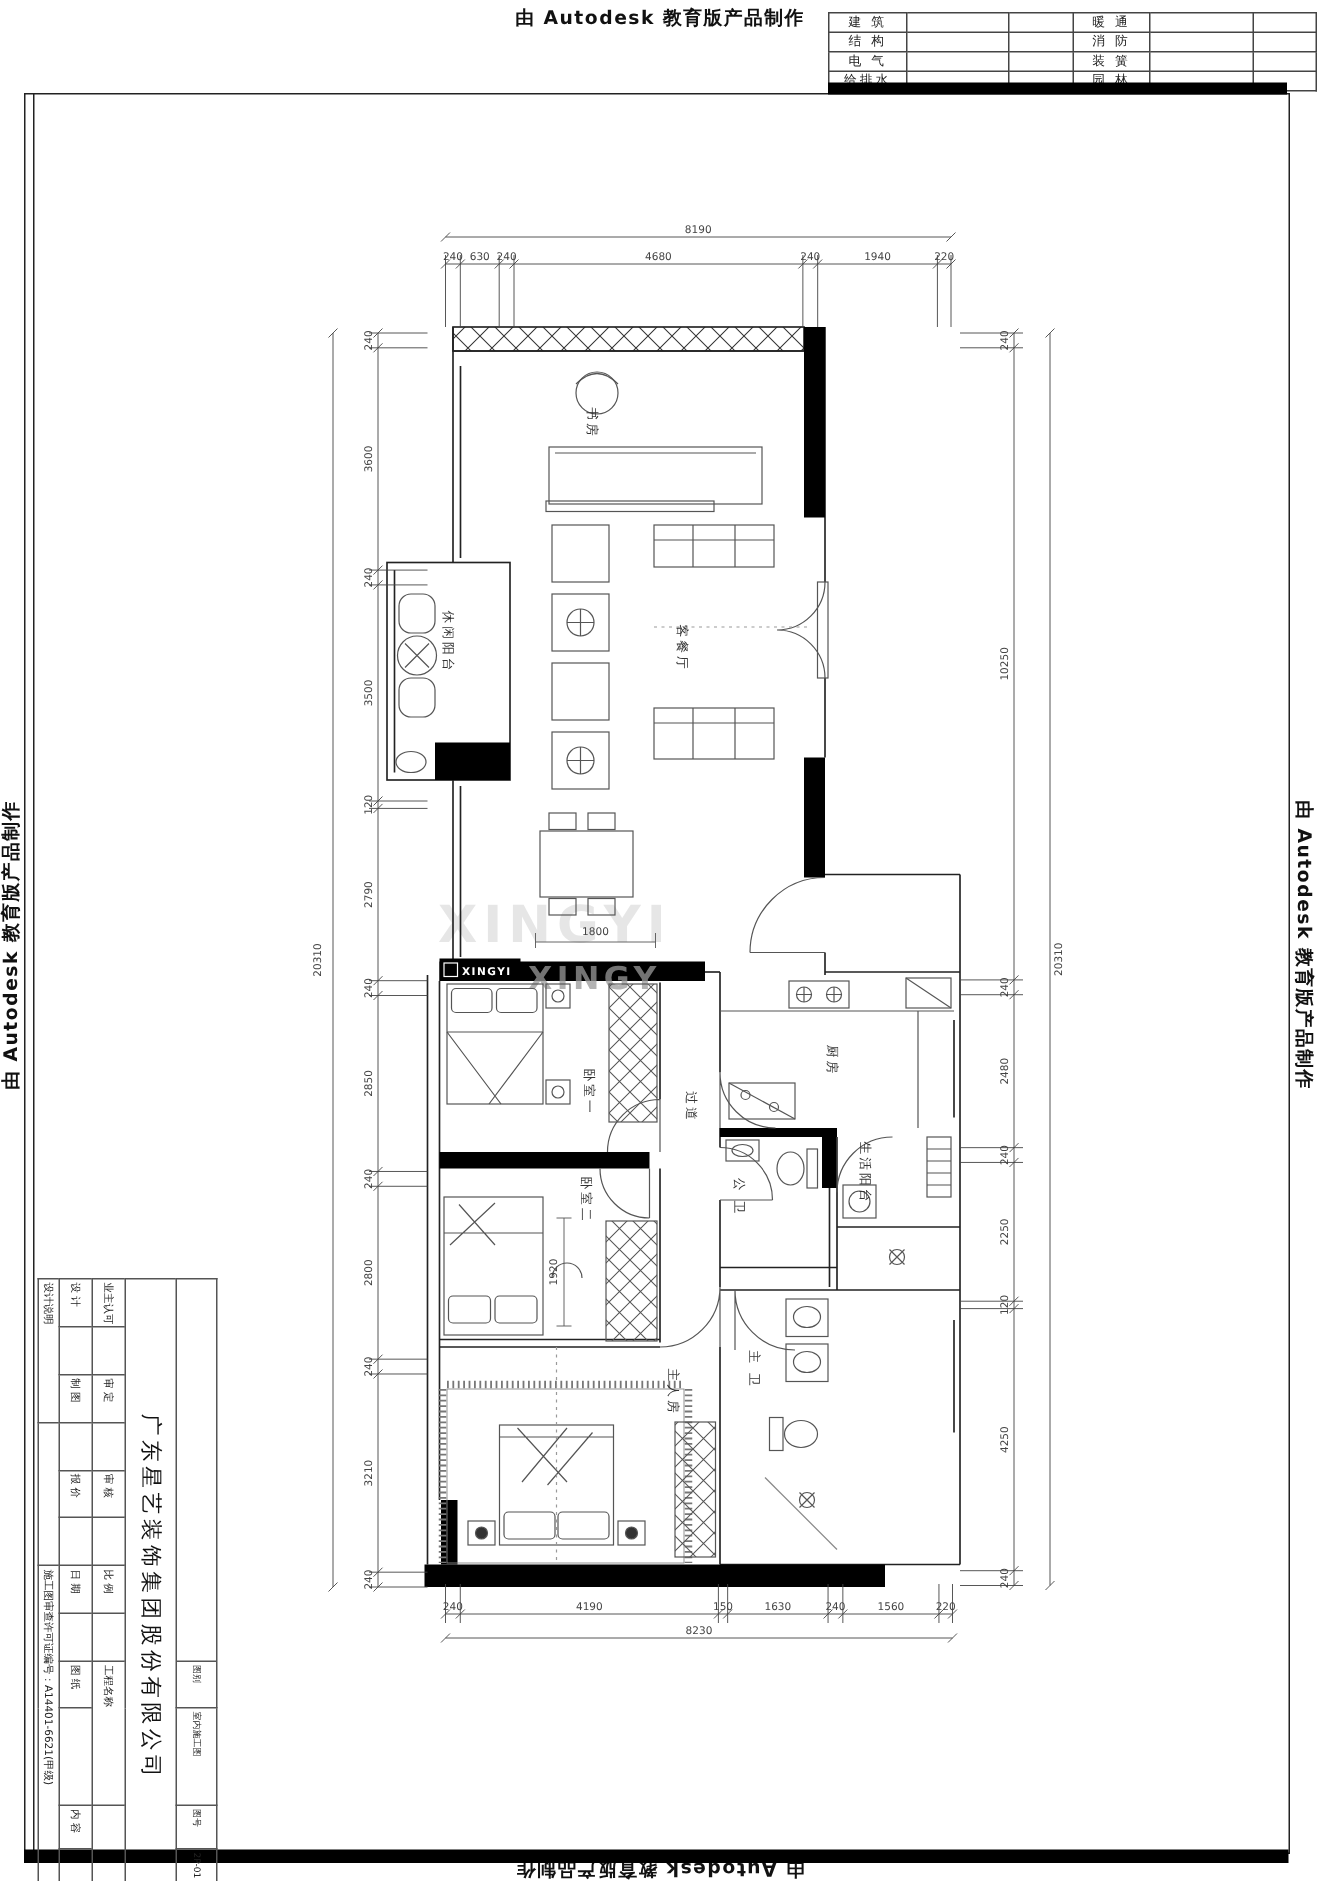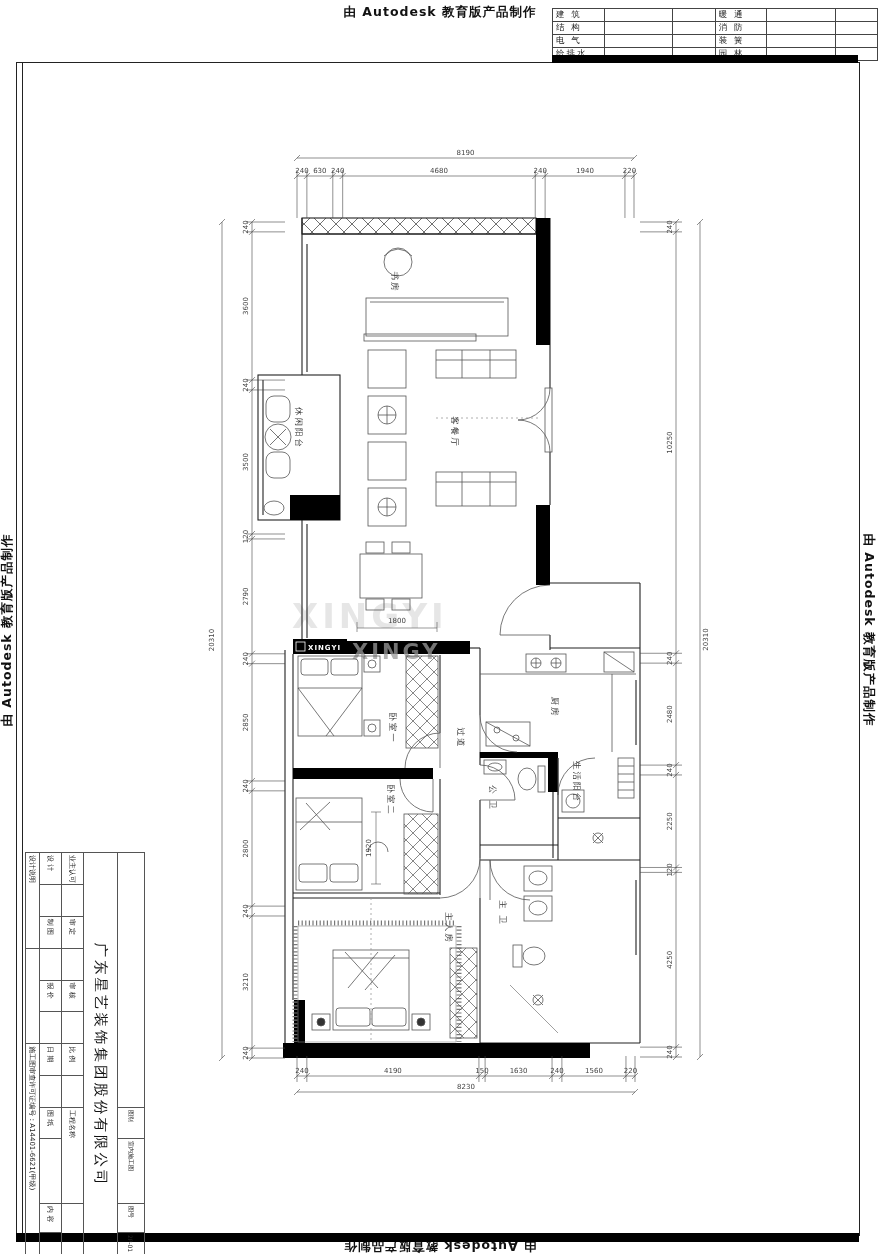--- a/index.html
+++ b/index.html
@@ -4,21 +4,21 @@
 <style>
   html,body{margin:0;padding:0;background:#fff;width:878px;height:1254px;overflow:hidden;
     font-family:"DejaVu Sans",sans-serif;color:#222;}
   .abs{position:absolute;}
   
   .banner{position:absolute;width:220px;height:16px;text-align:center;font-size:12.5px;
     font-weight:bold;letter-spacing:1px;color:#111;white-space:nowrap;}
   
   .disc{position:absolute;left:552px;top:8px;border-collapse:collapse;}
   .disc td{border:1px solid #444;font-size:8.5px;height:11px;padding:0 3px;color:#222;
-    letter-spacing:2px;white-space:nowrap;}
+    letter-spacing:2px;white-space:nowrap;text-align:center;}
   .disc td.lab{width:46px;}
   .disc td.b1{width:66px;}
   .disc td.b2{width:38px;}
   
   .frame{position:absolute;left:16px;top:62px;width:842px;height:1172px;border:1px solid #222;}
   .frame2{position:absolute;left:22px;top:62px;width:1px;height:1172px;background:#222;}
   .thick{position:absolute;background:#000;}
   
   .tb{position:absolute;left:145px;top:852px;width:380px;height:120px;
     transform-origin:0 0;transform:rotate(90deg);}

